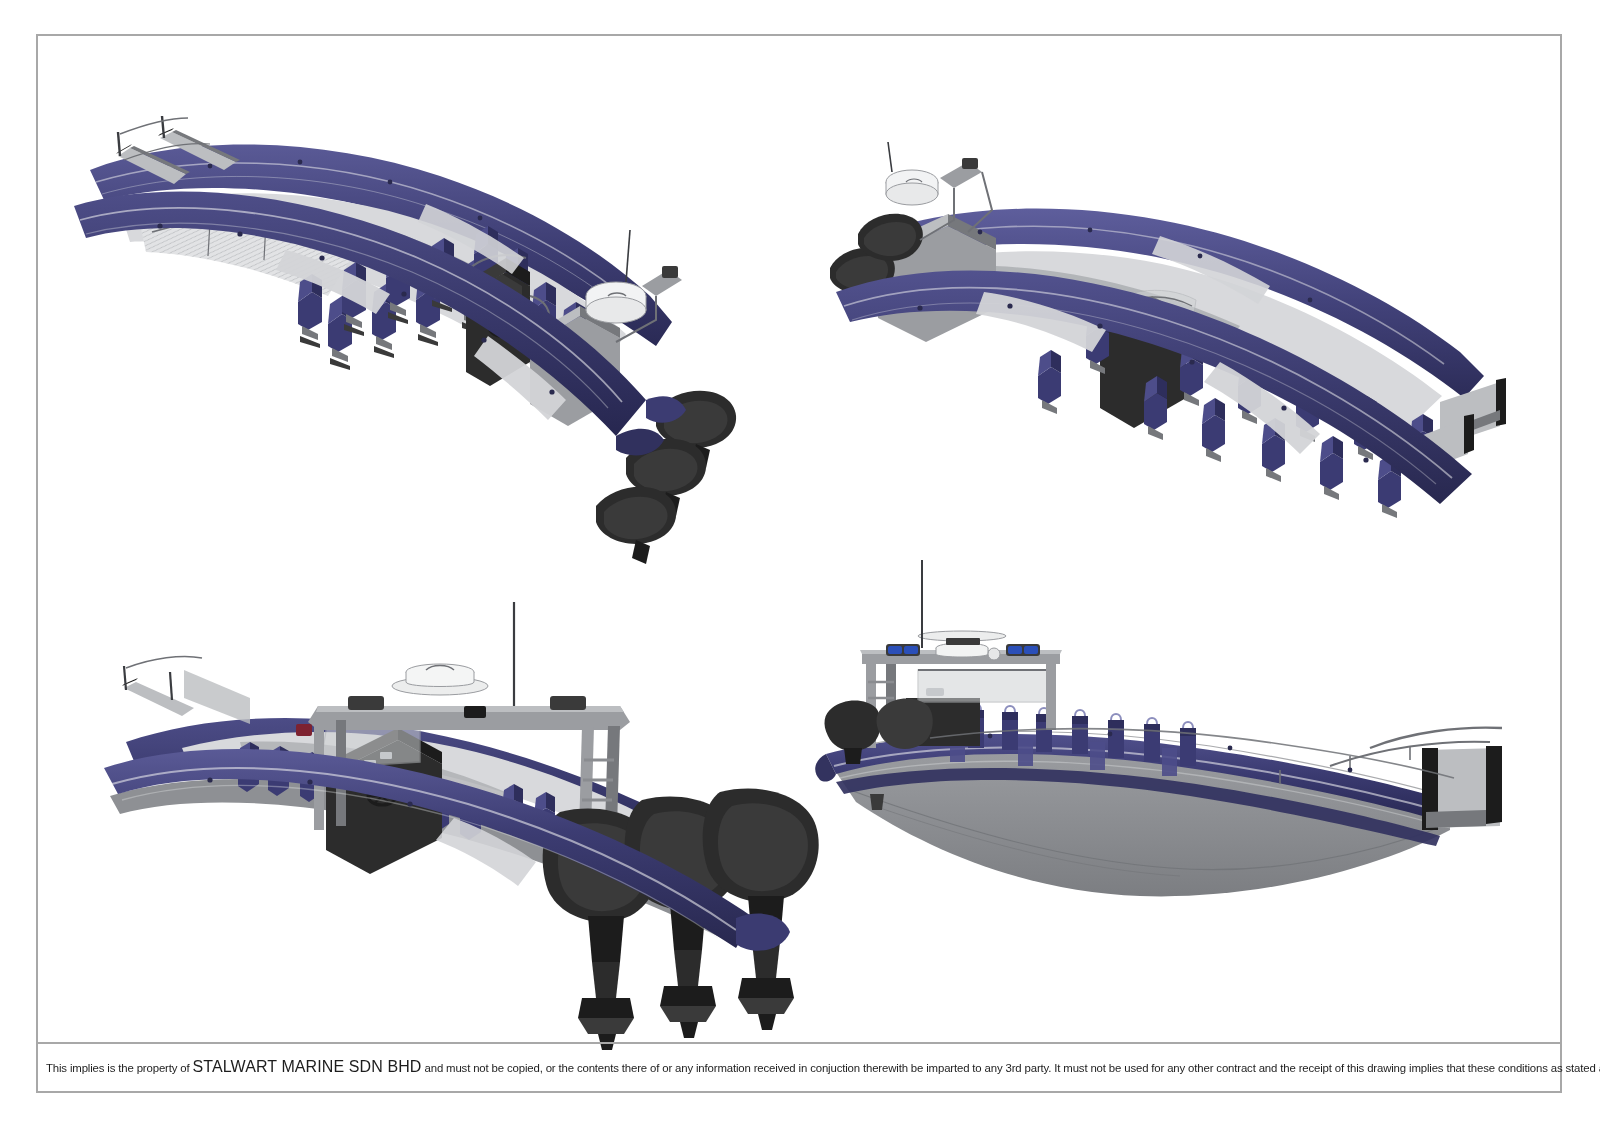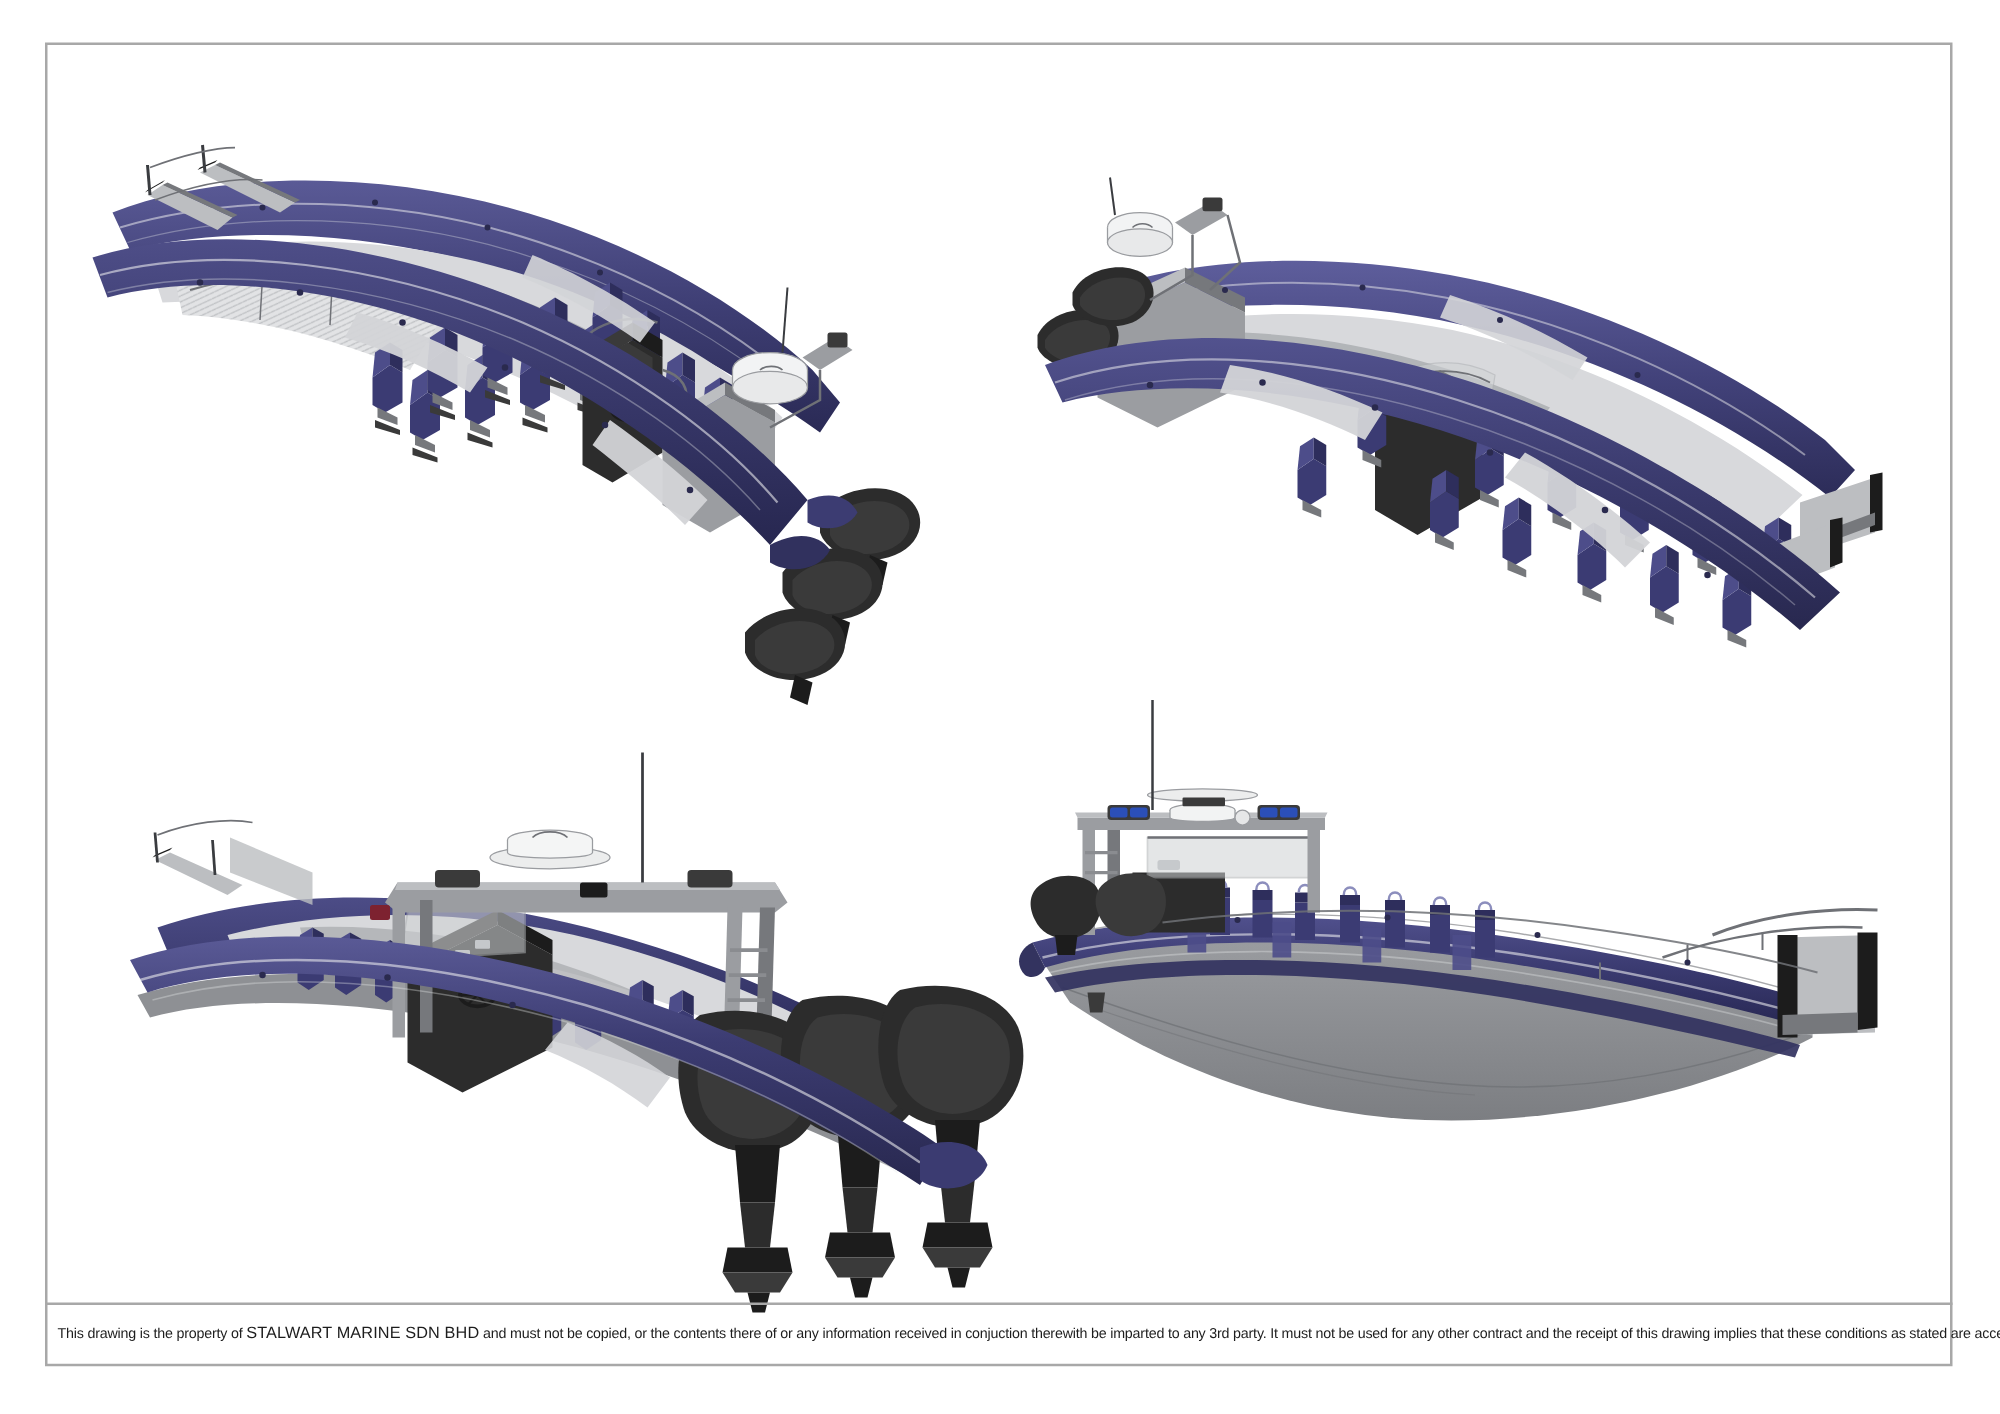--- a/index.html
+++ b/index.html
@@ -9,21 +9,21 @@
 
   
   #border{position:absolute;left:36px;top:34px;width:1526px;height:1059px;
           border:2px solid #a8a8a8;box-sizing:border-box;background:transparent;}
 
   
   #footer-box{position:absolute;left:36px;top:1042px;width:1526px;height:51px;
               border-top:2px solid #a8a8a8;box-sizing:border-box;}
   #footer-text{position:absolute;left:10px;top:14px;width:1506px;
                font-size:11.4px;color:#1d1d1d;letter-spacing:-0.15px;white-space:nowrap;}
-  #footer-text .co{font-size:13px;letter-spacing:0.1px;}
+  #footer-text .co{font-size:16px;letter-spacing:0.1px;}
 
   .view{position:absolute;}
   svg{display:block;overflow:visible;}
 
   
   .hullgray{fill:#8e9094;}
   .deck{fill:#d8d9dc;}
   .deckdark{fill:#a9abaf;}
   .seat{fill:#3b3b73;}
   .seat-d{fill:#2e2e5c;}
@@ -772,16 +772,16 @@
           <circle cx="300" cy="114" r="2.4"></circle>
           <circle cx="420" cy="128" r="2.4"></circle>
           <circle cx="540" cy="150" r="2.4"></circle>
     </g>
 
     <path d="M60 174 L74 174 L72 190 L62 190 Z" class="blk3"></path>
   </svg>
   </div>
 
   <div id="footer-box">
-    <div id="footer-text"><span>This drawing is the property of </span><span class="co">STALWART MARINE SDN BHD</span><span> and must not be copied, or the contents there of or any information received in conjuction therewith be imparted to any 3rd party. It must not be used for any other contract and the receipt of this drawing implies that these conditions as stated are accepted.</span></div>
+    <div id="footer-text"><span>This implies is the property of </span><span class="co">STALWART MARINE SDN BHD</span><span> and must not be copied, or the contents there of or any information received in conjuction therewith be imparted to any 3rd party. It must not be used for any other contract and the receipt of this drawing implies that these conditions as stated are accepted.</span></div>
   </div>
 
 </div>
 
 </body></html>

